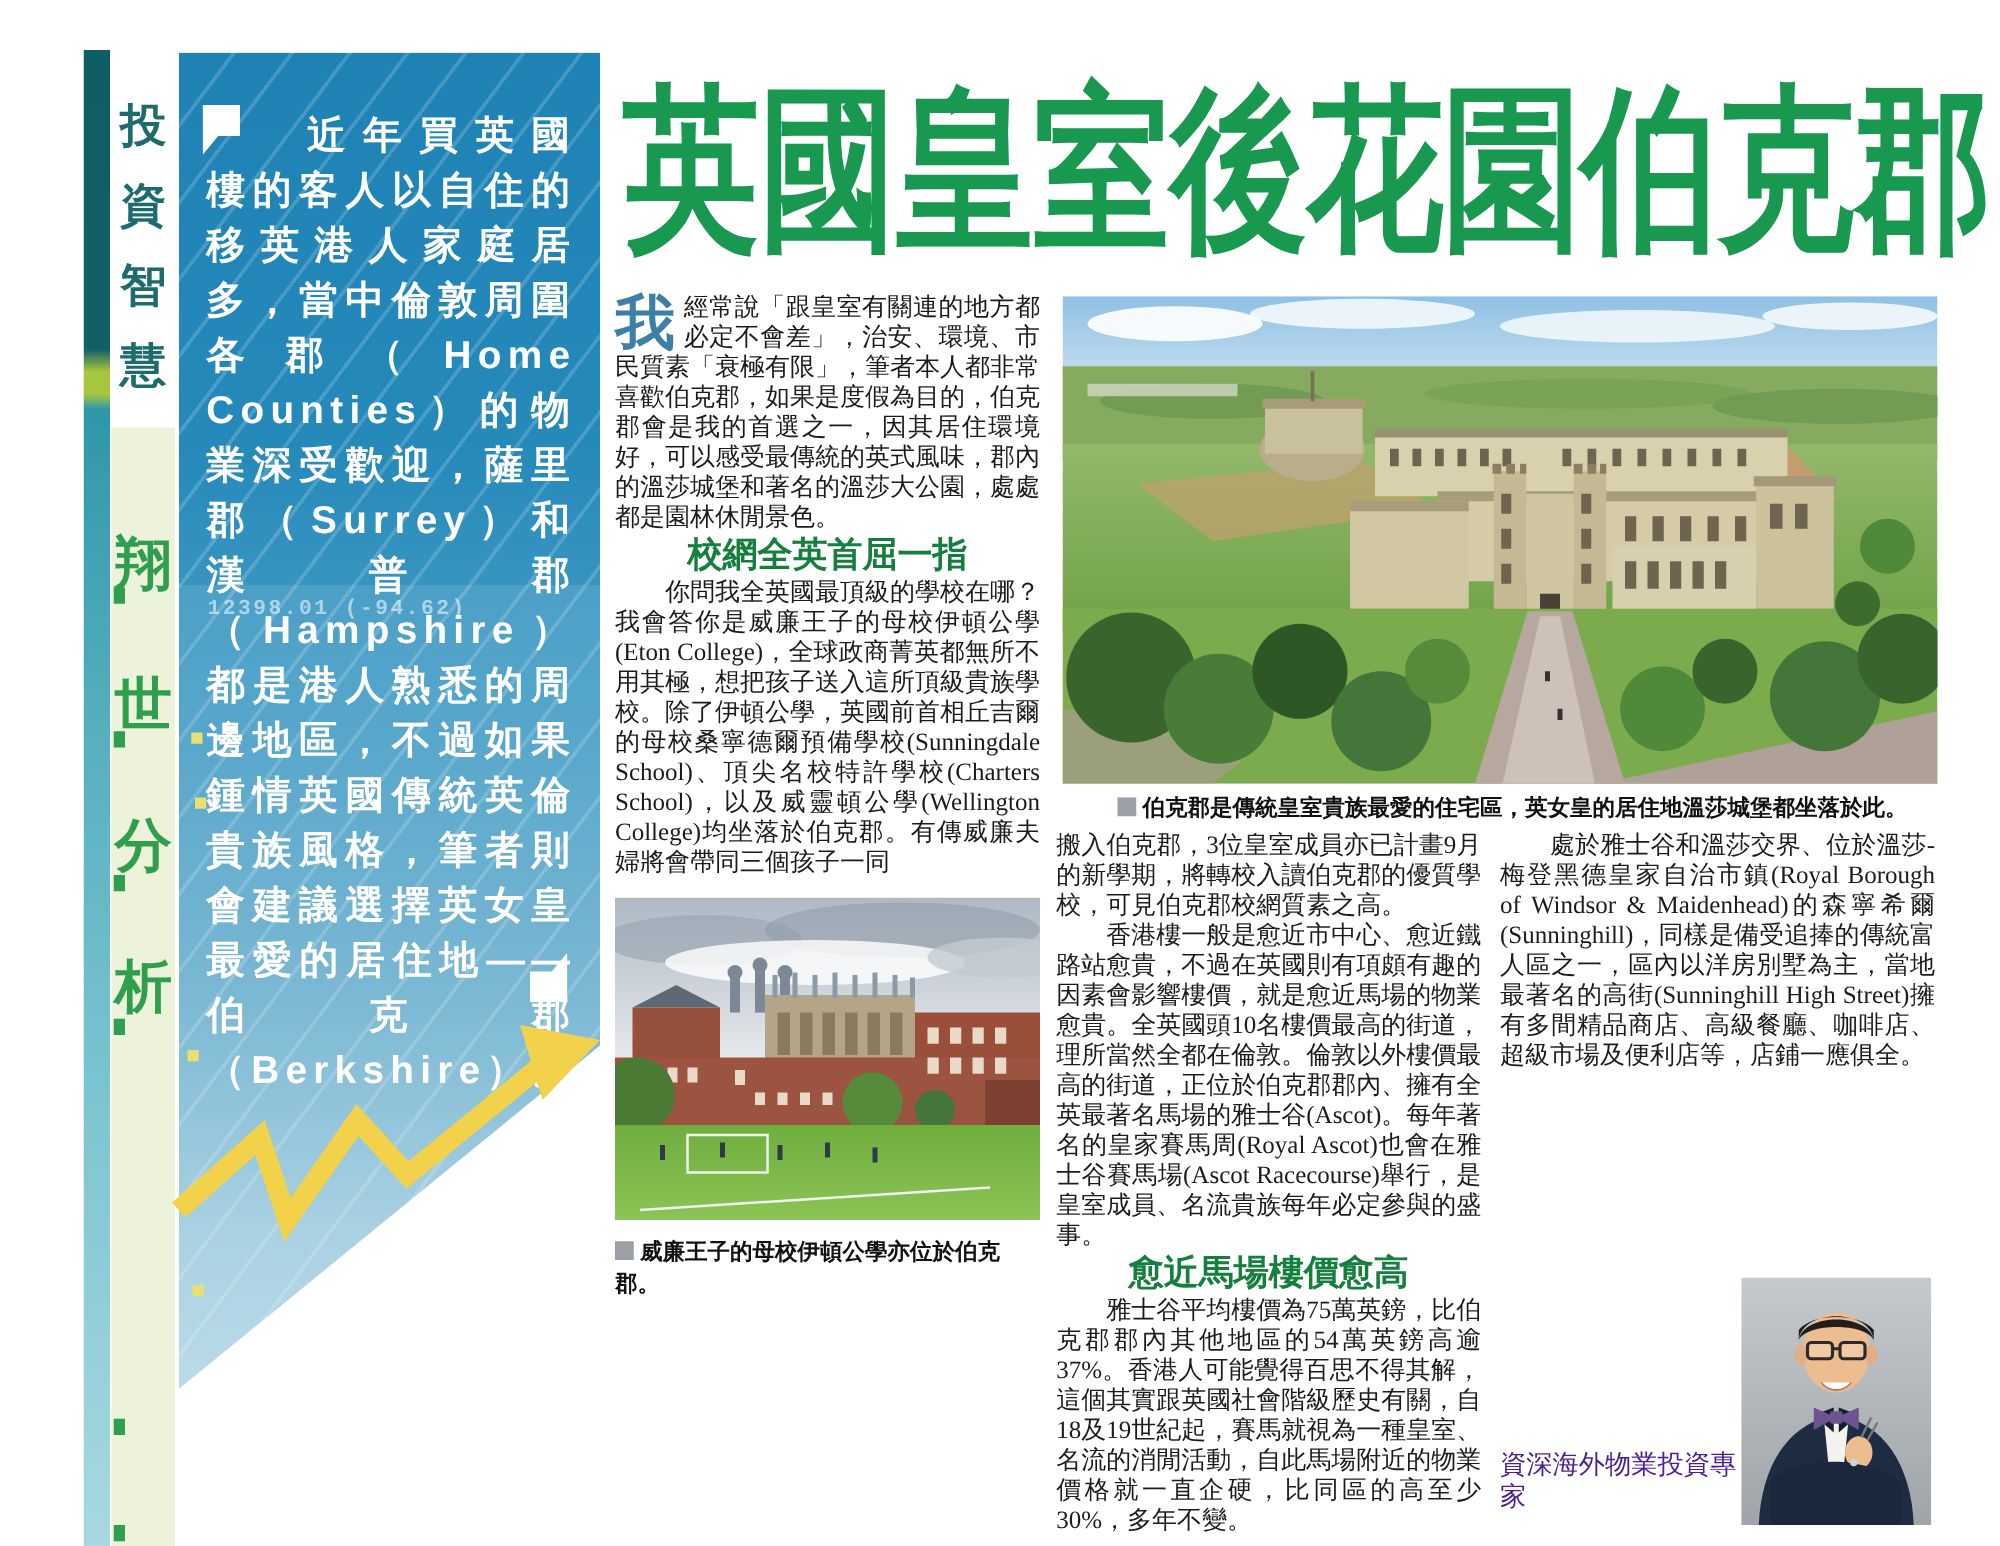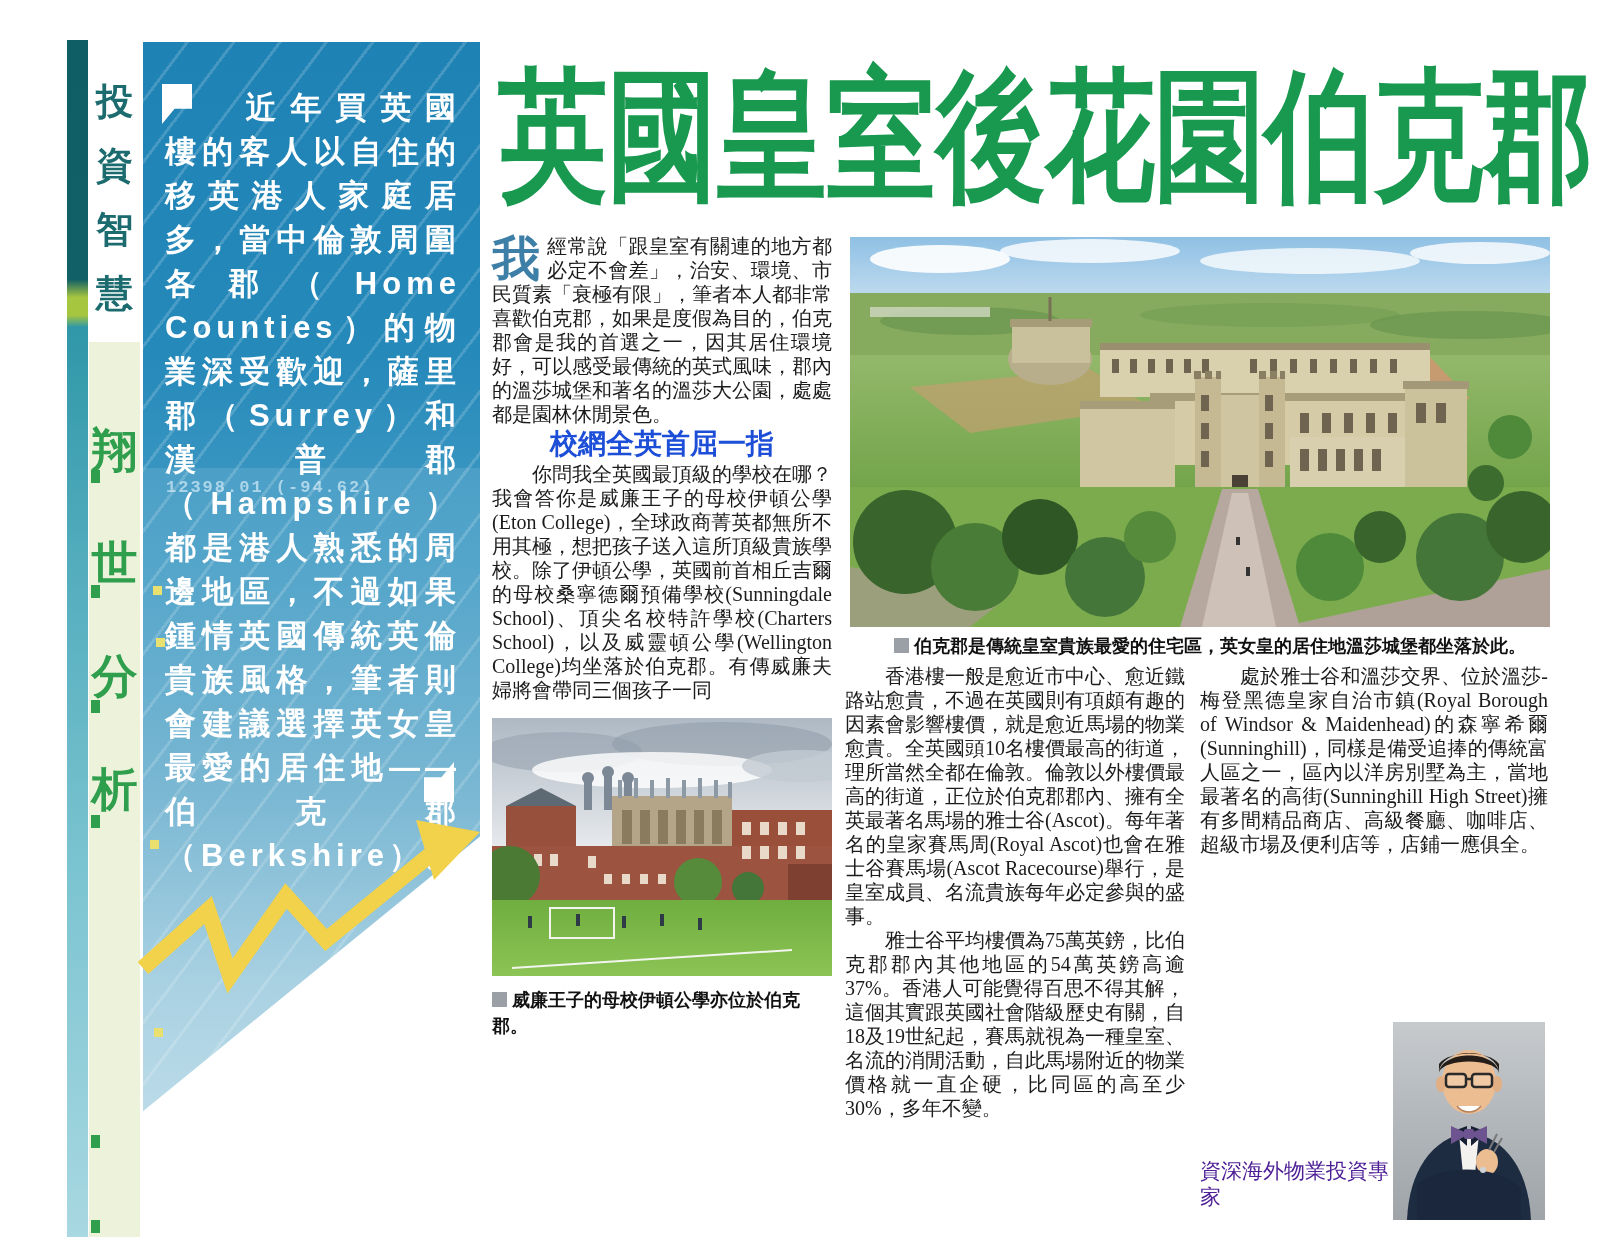--- a/index.html
+++ b/index.html
@@ -54,21 +54,21 @@
 
   
   .col{position:absolute;font-size:20px;line-height:24px;text-align:justify;}
   .col1{left:492px;top:234px;width:340px;}
   .col2{left:845px;top:664px;width:340px;}
   .col3{left:1200px;top:664px;width:348px;}
   .col p{margin:0;}
   .ind{text-indent:2em;}
   .dropcap{float:left;font:700 48px/46px "Liberation Serif","DejaVu Serif",serif;
     color:#3e7fa8;padding:2px 7px 0 0;}
-  .subhead{font:700 28px/36px "Liberation Sans","DejaVu Sans",sans-serif;color:#1d4ed8;
+  .subhead{font:700 28px/36px "Liberation Sans","DejaVu Sans",sans-serif;color:#15803d;
     text-align:center;margin:10px 0 8px 0;text-indent:0;}
   .subhead2{margin-top:22px;margin-bottom:10px;}
   .school-photo{width:340px;height:258px;margin-top:16px;}
   .school-caption{margin-top:6px;text-align:left;}
   .narrow{width:190px;}
 
   
   .author-title{position:absolute;left:1200px;top:1158px;width:190px;
     font:400 21px/26px "Liberation Serif","DejaVu Serif",serif;color:#4c1d95;}
   .author-name{position:absolute;left:1200px;top:1248px;width:188px;text-align:right;
@@ -324,21 +324,23 @@
           <rect x="168" y="196" width="4" height="12"></rect>
         <rect x="206" y="200" width="4" height="12"></rect>
       </g>
     </svg>
     <div class="caption school-caption">
       <span class="sq"></span><span>威廉王子的母校伊頓公學亦位於伯克郡。</span>
     </div>
   </div>
 
   <div class="col col2">
+    <p>搬入伯克郡，3位皇室成員亦已計畫9月的新學期，將轉校入讀伯克郡的優質學校，可見伯克郡校網質素之高。</p>
     <p class="ind">香港樓一般是愈近市中心、愈近鐵路站愈貴，不過在英國則有項頗有趣的因素會影響樓價，就是愈近馬場的物業愈貴。全英國頭10名樓價最高的街道，理所當然全都在倫敦。倫敦以外樓價最高的街道，正位於伯克郡郡內、擁有全英最著名馬場的雅士谷(Ascot)。每年著名的皇家賽馬周(Royal Ascot)也會在雅士谷賽馬場(Ascot Racecourse)舉行，是皇室成員、名流貴族每年必定參與的盛事。</p>
+    <p class="subhead subhead2">愈近馬場樓價愈高</p>
     <p class="ind">雅士谷平均樓價為75萬英鎊，比伯克郡郡內其他地區的54萬英鎊高逾37%。香港人可能覺得百思不得其解，這個其實跟英國社會階級歷史有關，自18及19世紀起，賽馬就視為一種皇室、名流的消閒活動，自此馬場附近的物業價格就一直企硬，比同區的高至少30%，多年不變。</p>
   </div>
 
   <div class="col col3">
     <p class="ind">處於雅士谷和溫莎交界、位於溫莎-梅登黑德皇家自治市鎮(Royal Borough of Windsor &amp; Maidenhead)的森寧希爾(Sunninghill)，同樣是備受追捧的傳統富人區之一，區內以洋房別墅為主，當地最著名的高街(Sunninghill High Street)擁有多間精品商店、高級餐廳、咖啡店、超級市場及便利店等，店鋪一應俱全。</p>
   </div>
 
   <div class="author-title">資深海外物業投資專家</div>
   <div class="author-name">李丹翔</div>
 

